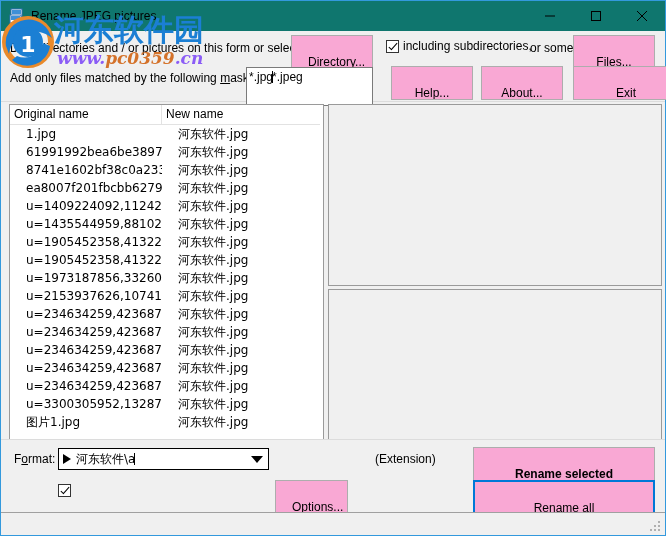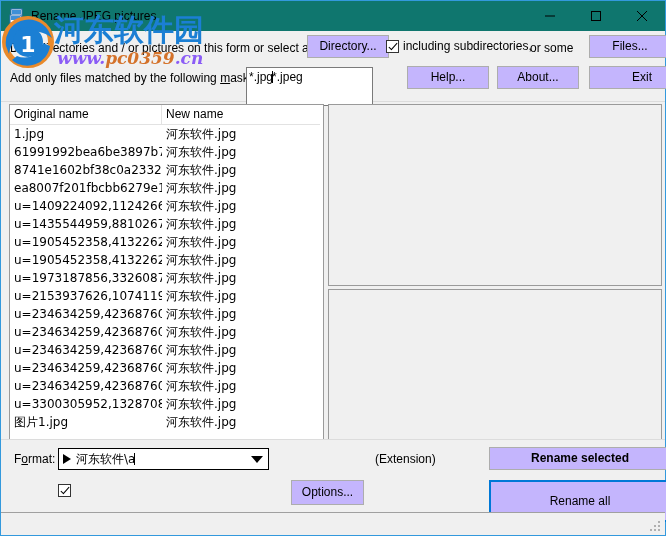--- a/index.html
+++ b/index.html
@@ -73,31 +73,30 @@
   }
   .tb-label {
     position: absolute;
     font-size: 12px;
     color: #000;
     white-space: nowrap;
   }
   .btn {
     position: absolute;
     box-sizing: border-box;
-    background: #c4b5fd;
+    background: #f9a8d4;
     border: 1px solid #adadad;
     font-family: "Liberation Sans", "DejaVu Sans", sans-serif;
     font-size: 12px;
     color: #000;
     text-align: center;
     line-height: 21px;
-    padding: 0;
-    white-space: nowrap;
-    overflow: hidden;
-    margin-left: 16px;
+    padding: 16px;
+    white-space: nowrap;
+    overflow: hidden;
   }
   .btn.focused {
     border: 2px solid #0078d7;
     line-height: 19px;
   }
   .txtbox {
     position: absolute;
     box-sizing: border-box;
     background: #ffffff;
     border: 1px solid #7a7a7a;
@@ -178,21 +177,21 @@
     overflow: hidden;
   }
   .hdr-cell.c0 { width: 152px; border-right: 1px solid #e2e2e2; }
   .hdr-cell.c1 { flex: 1; }
   #list-rows { position: relative; }
   .lrow { display: flex; height: 18px; }
   .lcell {
     font-size: 12px;
     color: #000;
     line-height: 18px;
-    padding-left: 4px;
+    padding-left: 16px;
     box-sizing: border-box;
     white-space: nowrap;
     overflow: hidden;
   }
   .lcell.c0 { width: 152px; }
   .lcell.c1 { flex: 1; }
   .cjk { font-family: "DejaVu Sans", "Liberation Sans", sans-serif; }
 
   
   #list-scroll {

